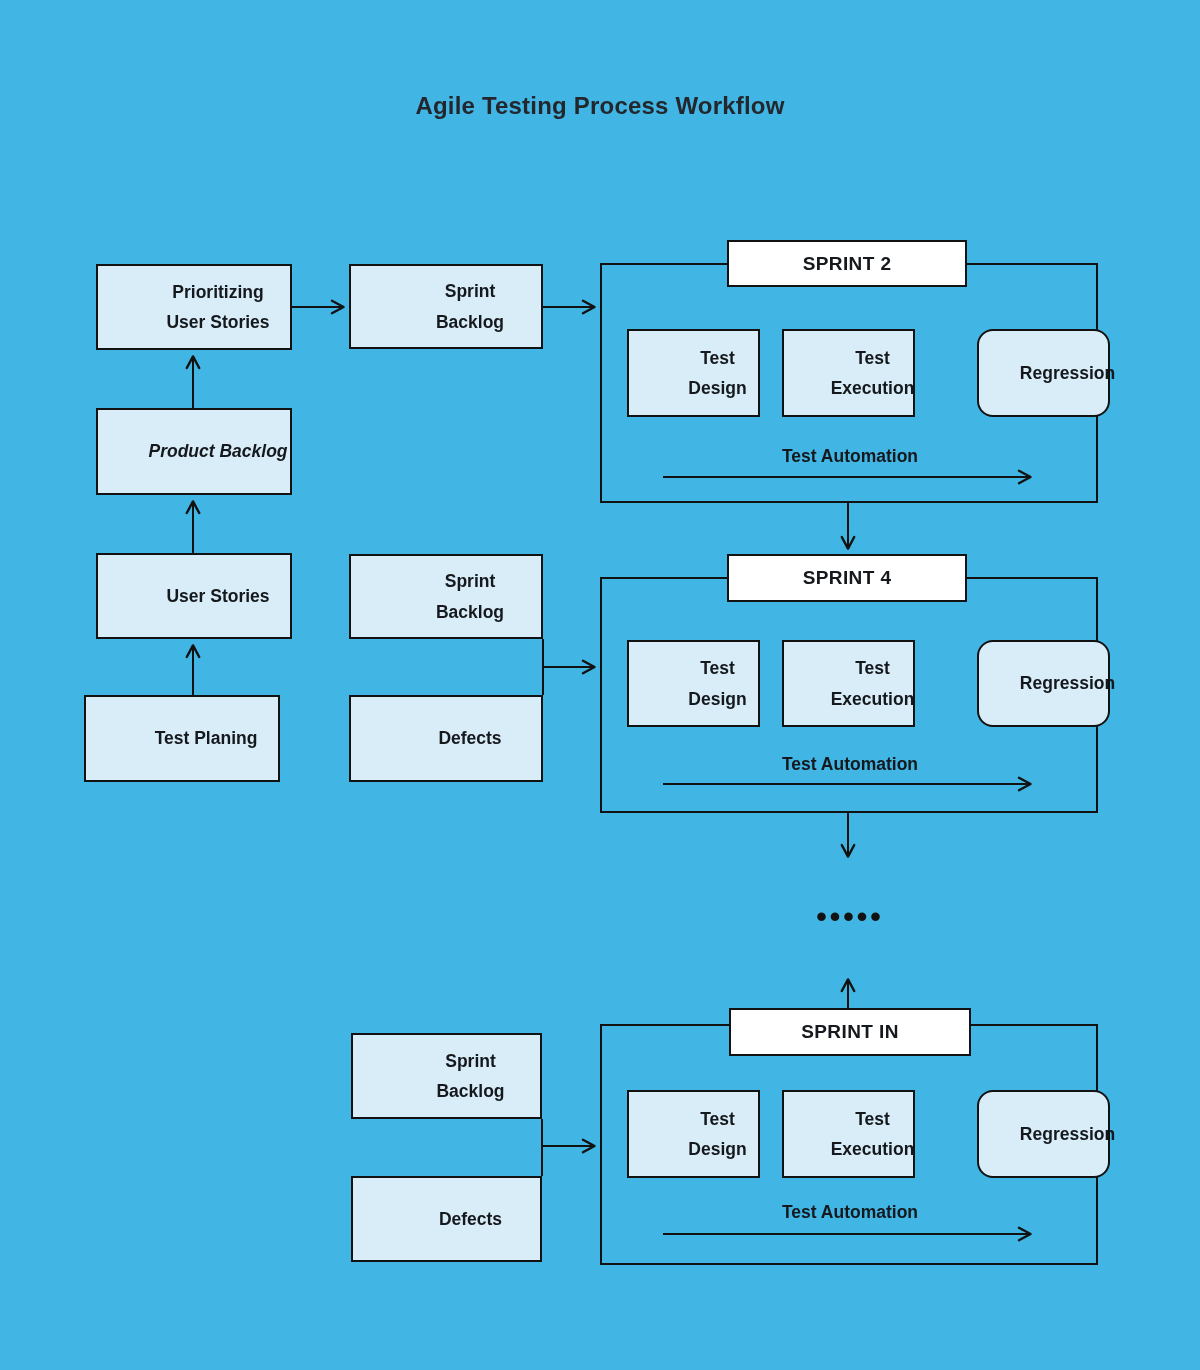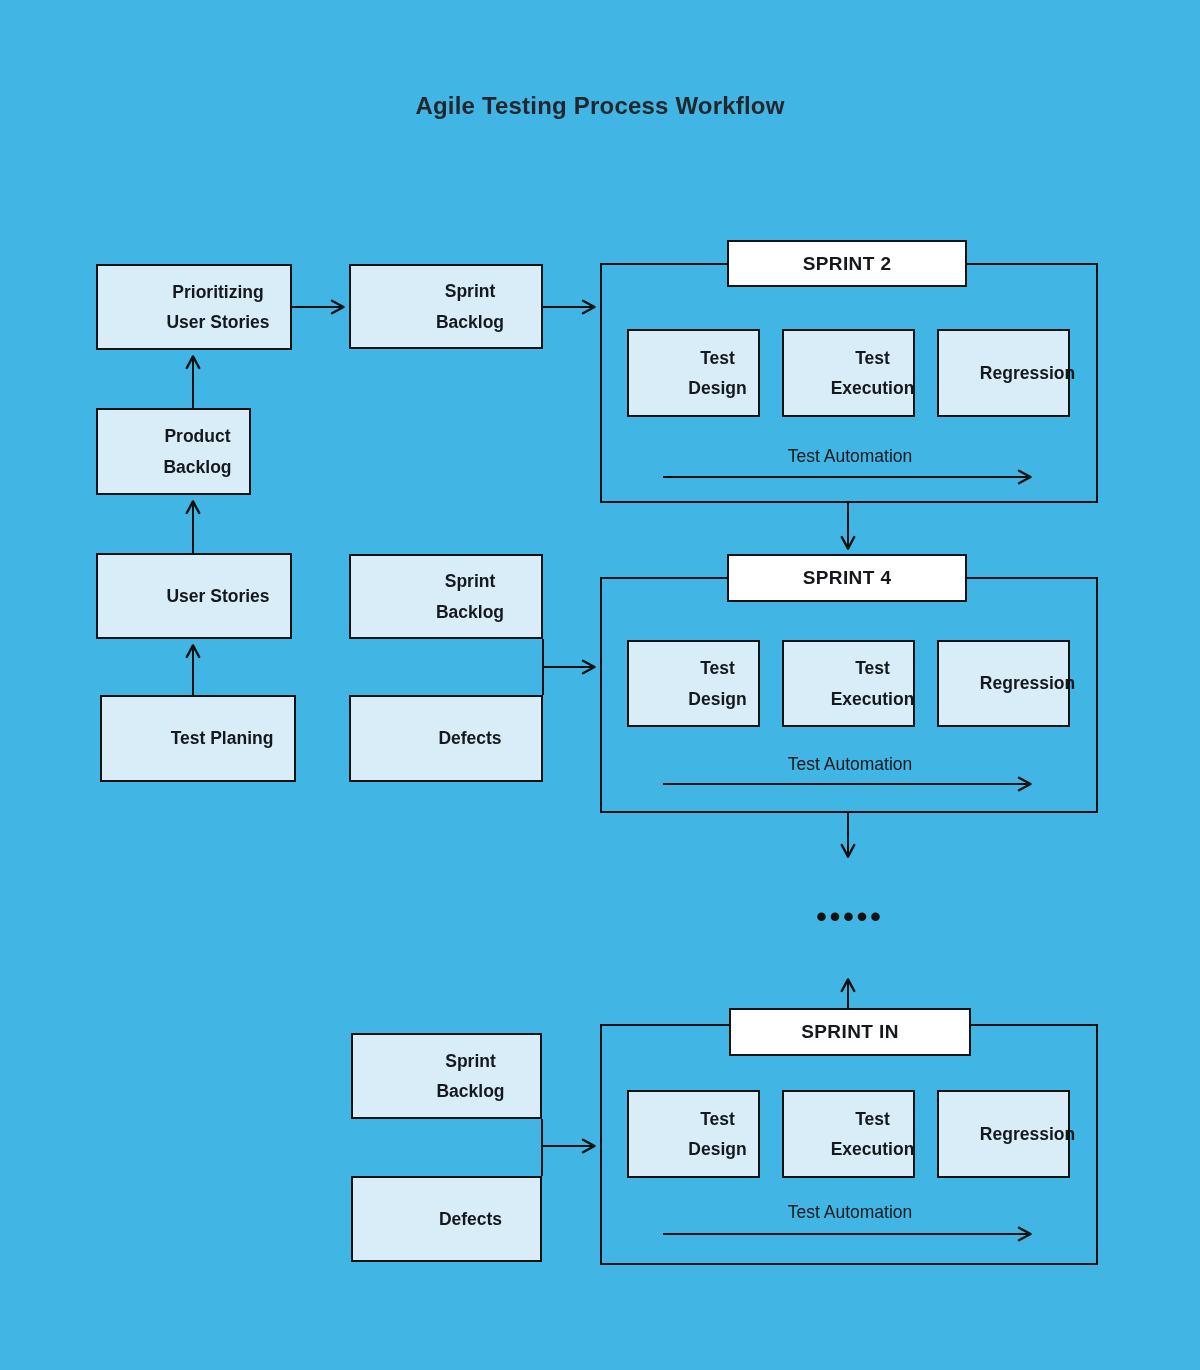--- a/index.html
+++ b/index.html
@@ -25,46 +25,46 @@
     border:2px solid #121212; background:transparent;
   }
   .sprint-label {
     position:absolute; z-index:3; box-sizing:border-box;
     background:#FFFFFF; border:2px solid #121212;
     display:flex; align-items:center; justify-content:center;
     font-weight:700; font-size:19px; color:#15181C; letter-spacing:0.4px;
   }
   .automation-label {
     position:absolute; z-index:2; width:320px; text-align:center;
-    font-weight:400; font-size:17.5px; color:#15181C;
+    font-weight:700; font-size:17.5px; color:#15181C;
   }
   .dots {
     position:absolute; z-index:2; width:240px; text-align:center;
     font-size:30px; font-weight:700; color:#121212; letter-spacing:3px; line-height:1;
   }
   
   .b-prioritizing { left:96px;  top:264px; width:196px; height:86px; }
   .b-sb-top       { left:349px; top:264px; width:194px; height:85px; }
-  .b-product      { left:96px;  top:408px; width:155px; height:87px; }
+  .b-product      { left:96px;  top:408px; width:196px; height:87px;font-style:italic; }
   .b-userstories  { left:96px;  top:553px; width:196px; height:86px; }
   .b-sb-mid       { left:349px; top:554px; width:194px; height:85px; }
-  .b-testplaning  { left:100px;  top:695px; width:196px; height:87px; }
+  .b-testplaning  { left:84px;  top:695px; width:196px; height:87px; }
   .b-defects-mid  { left:349px; top:695px; width:194px; height:87px; }
   .b-sb-bot       { left:351px; top:1033px; width:191px; height:86px; }
   .b-defects-bot  { left:351px; top:1176px; width:191px; height:86px; }
   
   .s1-outline { left:600px; top:263px;  width:498px; height:240px; }
   .s2-outline { left:600px; top:577px;  width:498px; height:236px; }
   .s3-outline { left:600px; top:1024px; width:498px; height:241px; }
   .s1-label { left:727px; top:240px;  width:240px; height:47px; }
   .s2-label { left:727px; top:554px;  width:240px; height:48px; }
   .s3-label { left:729px; top:1008px; width:242px; height:48px; }
   .stage { position:absolute; width:133px; height:88px; }
   .s1 .stage { top:329px; }  .s2 .stage { top:640px; height:87px; }  .s3 .stage { top:1090px; }
-  .stage.c1 { left:627px; } .stage.c2 { left:782px; } .stage.c3 { left:937px; }
+  .stage.c1 { left:627px; } .stage.c2 { left:782px; } .stage.c3 { left:977px;border-radius:16px; }
   .s1-auto { left:690px; top:446px; }
   .s2-auto { left:690px; top:754px; }
   .s3-auto { left:690px; top:1202px; }
   .dots-pos { left:730px; top:902px; }
 </style>
 </head>
 <body>
 
 <div class="canvas">
 

